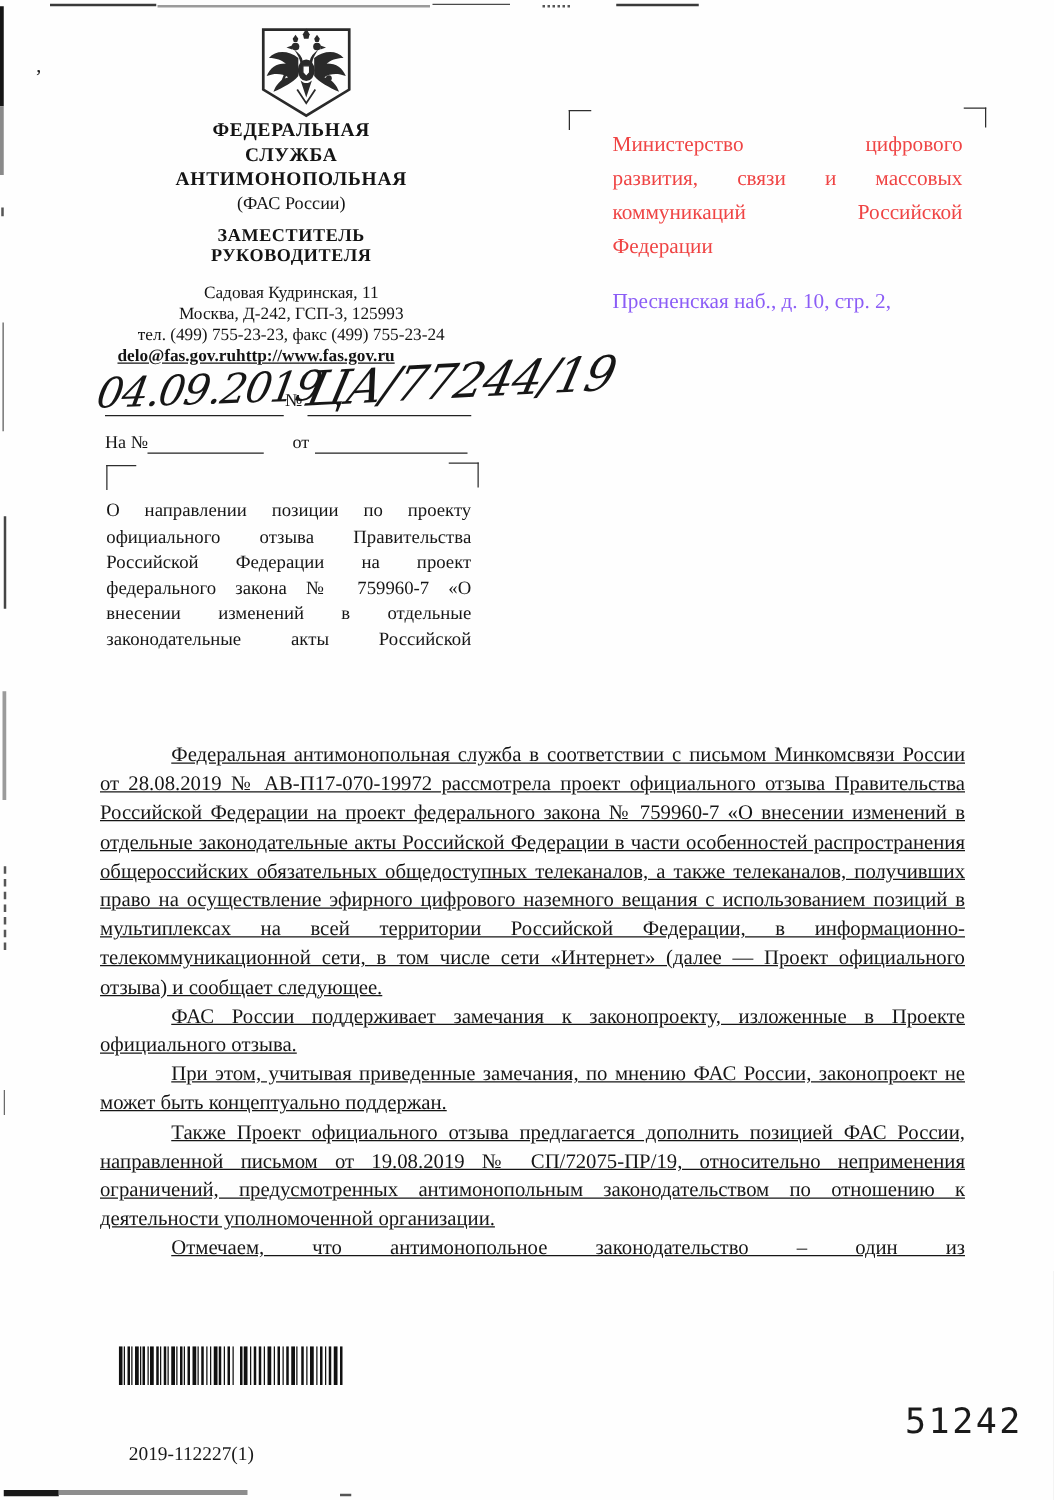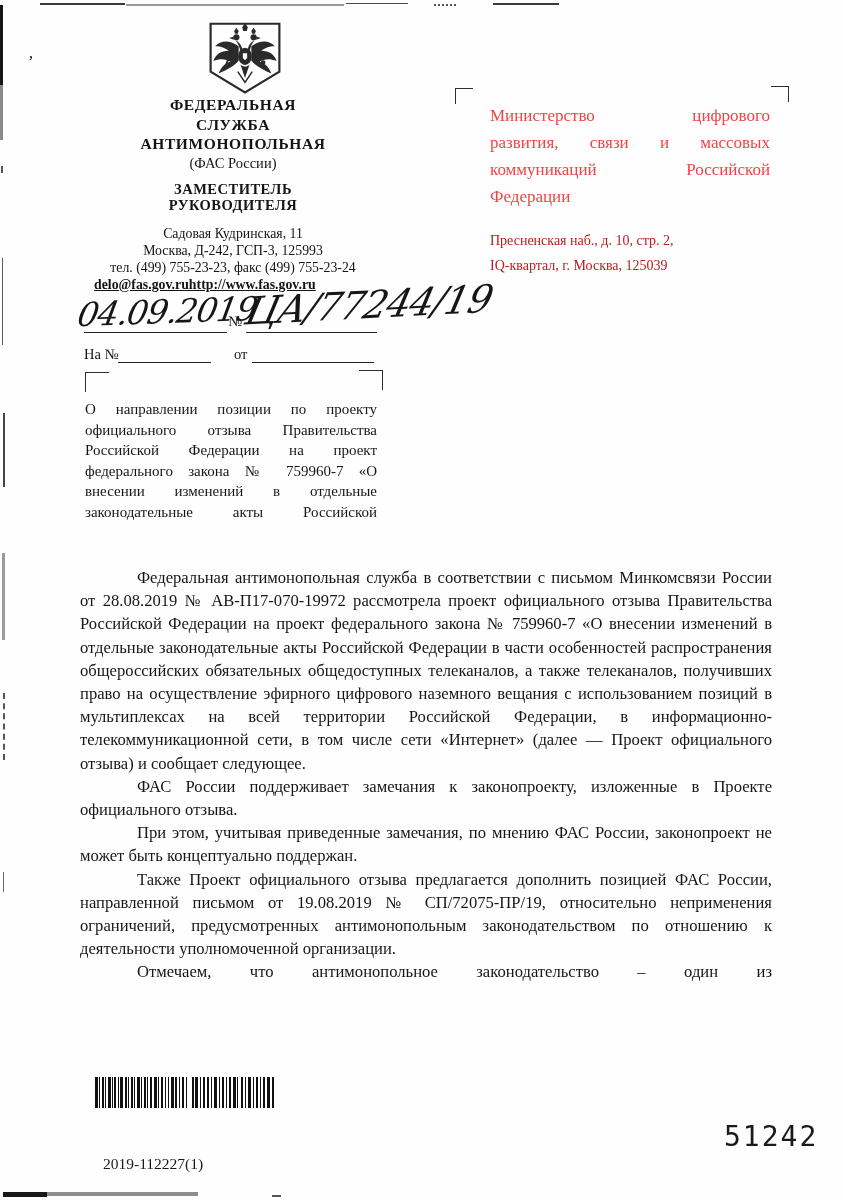--- a/index.html
+++ b/index.html
@@ -25,21 +25,21 @@
   .hw-date{font-size:33px;transform:rotate(-2deg) skewX(-12deg);}
   .hw-num{font-size:38px;transform:rotate(-3deg) skewX(-16deg);}
   .uline{border-bottom:1.6px solid #222;height:1px;}
   .small-label{font-size:14.5px;color:#141414;}
   
   .corner-tl{border-left:1.6px solid #2e2e2e;border-top:1.6px solid #2e2e2e;}
   .corner-tr{border-right:1.6px solid #2e2e2e;border-top:1.6px solid #2e2e2e;}
   
   .rcp-line{width:280px;font-size:17px;line-height:27px;text-align:justify;text-align-last:justify;color:#ef4444;}
   .rcp-line.last{text-align-last:left;}
-  .rcp-addr{width:300px;font-size:14px;line-height:25px;color:#b91c1c;}
+  .rcp-addr{width:300px;font-size:17px;line-height:25px;color:#8b5cf6;}
   
   .subj-line{width:292px;font-size:15px;line-height:20.6px;text-align:justify;text-align-last:justify;color:#161616;}
   .subj-line.last{text-align-last:left;}
   
   .body-text{width:692px;font-size:16.6px;line-height:23.2px;text-align:justify;color:#161616;}
   .body-text p{margin:0;text-indent:57px;}
   .body-text p.stretch-last{text-align-last:justify;}
   
   .page-code{font-family:"DejaVu Sans Mono",monospace;font-size:28px;letter-spacing:2px;color:#1a1a1a;}
   .doc-num{font-size:15.5px;color:#1a1a1a;}
@@ -137,24 +137,23 @@
   <div class="abs corner-tl" style="left:455px;top:88px;width:17px;height:15px;"></div>
   <div class="abs corner-tr" style="left:771px;top:86px;width:17px;height:15px;"></div>
 
   <div class="abs" style="left:490px;top:102px;">
     <div class="rcp-line">Министерство цифрового</div>
     <div class="rcp-line">развития, связи и массовых</div>
     <div class="rcp-line">коммуникаций Российской</div>
     <div class="rcp-line last">Федерации</div>
     <div style="height:18px;"></div>
     <div class="rcp-addr">Пресненская наб., д. 10, стр. 2,</div>
-    <div class="rcp-addr">IQ-квартал, г. Москва, 125039</div>
-  </div>
-
-  <div class="abs body-text" style="left:80px;top:566px;">
+  </div>
+
+  <div class="abs body-text" style="left:80px;top:592px;text-decoration:underline;">
     <p>Федеральная антимонопольная служба в соответствии с письмом Минкомсвязи России от 28.08.2019 № АВ-П17-070-19972 рассмотрела проект официального отзыва Правительства Российской Федерации на проект федерального закона № 759960-7 «О внесении изменений в отдельные законодательные акты Российской Федерации в части особенностей распространения общероссийских обязательных общедоступных телеканалов, а также телеканалов, получивших право на осуществление эфирного цифрового наземного вещания с использованием позиций в мультиплексах на всей территории Российской Федерации, в информационно-телекоммуникационной сети, в том числе сети «Интернет» (далее — Проект официального отзыва) и сообщает следующее.</p>
     <p>ФАС России поддерживает замечания к законопроекту, изложенные в Проекте официального отзыва.</p>
     <p>При этом, учитывая приведенные замечания, по мнению ФАС России, законопроект не может быть концептуально поддержан.</p>
     <p>Также Проект официального отзыва предлагается дополнить позицией ФАС России, направленной письмом от 19.08.2019 № СП/72075-ПР/19, относительно неприменения ограничений, предусмотренных антимонопольным законодательством по отношению к деятельности уполномоченной организации.</p>
     <p class="stretch-last">Отмечаем, что антимонопольное законодательство – один из</p>
   </div>
 
   <div class="abs" style="left:95px;top:1077px;">
     <svg width="180" height="31" viewBox="0 0 180 31" xmlns="http://www.w3.org/2000/svg">
       <g fill="#111">

